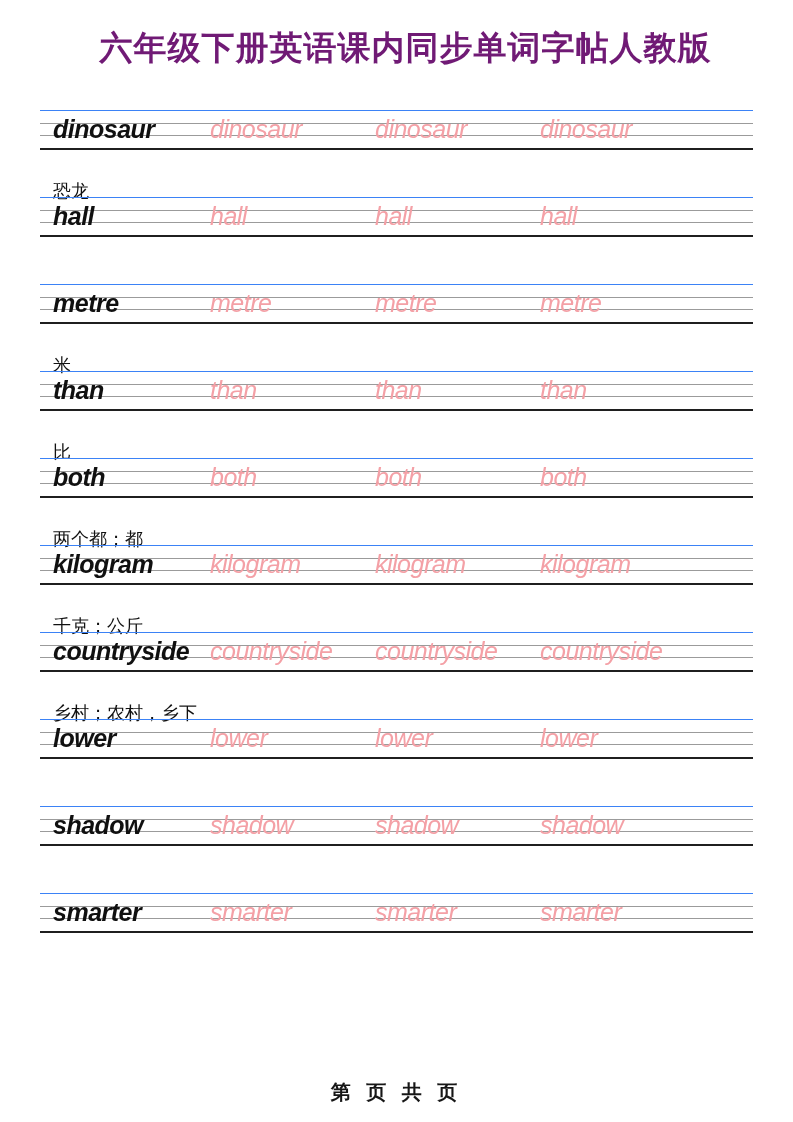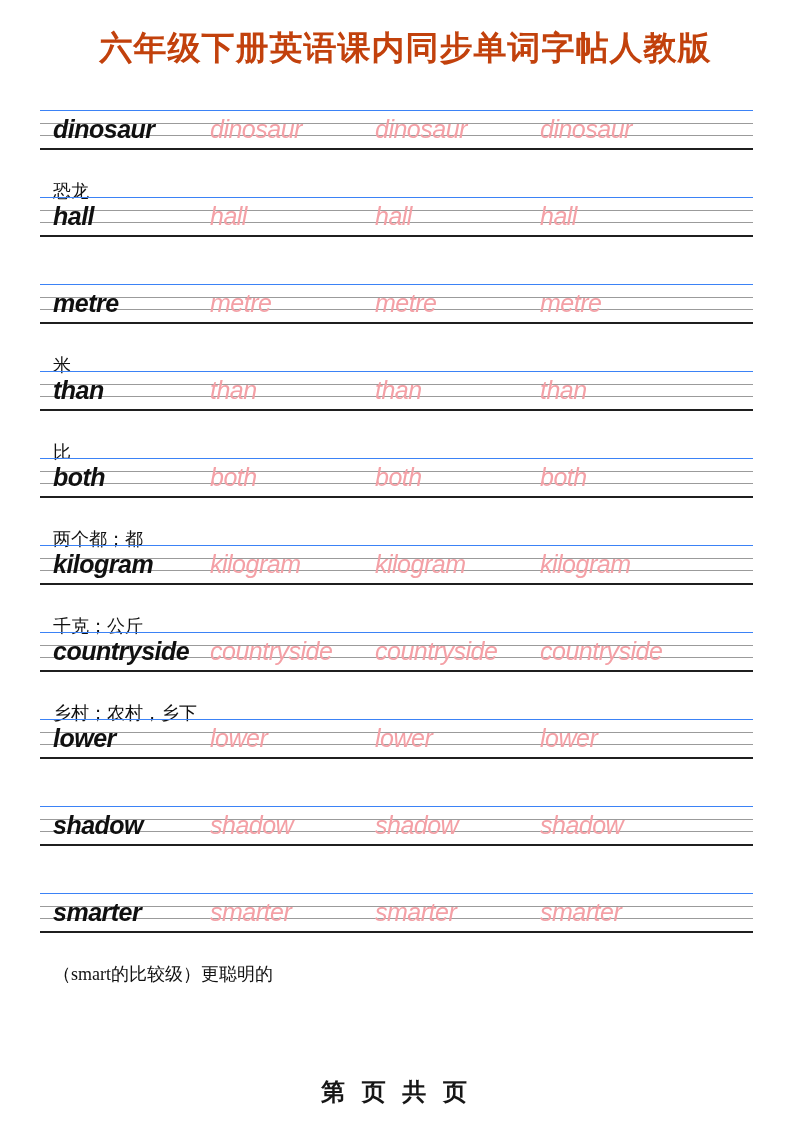--- a/index.html
+++ b/index.html
@@ -9,21 +9,21 @@
     background:#ffffff;
     overflow:hidden;
     font-family:"Liberation Sans","DejaVu Sans",sans-serif;
   }
   .title {
     position:absolute; top:26px; left:0; right:0;
     text-align:center;
     font-size:33px; line-height:44px;
     font-weight:600;
     letter-spacing:1px;
-    color:#c2410c;
+    color:#701a75;
     font-family:"Liberation Sans","DejaVu Sans",sans-serif;
     padding-left:18px;
   }
   .rows {
     position:absolute; top:110px; left:40px; width:713px;
   }
   .row { height:87px; position:relative; }
   .staff {
     position:relative;
     height:37px;
@@ -53,21 +53,21 @@
   .def {
     padding:31px 0 0 13px;
     font-size:18px; line-height:20px;
     color:#111111;
     font-family:"Liberation Serif","DejaVu Serif",serif;
     white-space:nowrap;
   }
   .footer {
     position:absolute; top:1080px; left:0; right:0;
     text-align:center;
-    font-size:24px; line-height:24px;
+    font-size:20px; line-height:24px;
     font-weight:600;
     letter-spacing:5px;
     color:#161616;
     font-family:"Liberation Sans","DejaVu Sans",sans-serif;
   }
 </style>
 </head>
 <body>
 
 <div class="page">
@@ -182,19 +182,18 @@
 
   <div class="row">
     <div class="staff">
       <div class="inner-line l2"></div>
       <div class="inner-line l3"></div>
       <span class="word sample">smarter</span>
       <span class="word trace t0" style="color: rgb(244, 160, 166);">smarter</span>
       <span class="word trace t1" style="color: rgb(244, 160, 166);">smarter</span>
       <span class="word trace t2" style="color: rgb(244, 160, 166);">smarter</span>
     </div>
-    <div class="def">（smart的比较级）更聪明的</div>
   </div>
 </div>
 
   <div class="footer">第 页 共  页</div>
 
 </div>
 
 </body></html>

